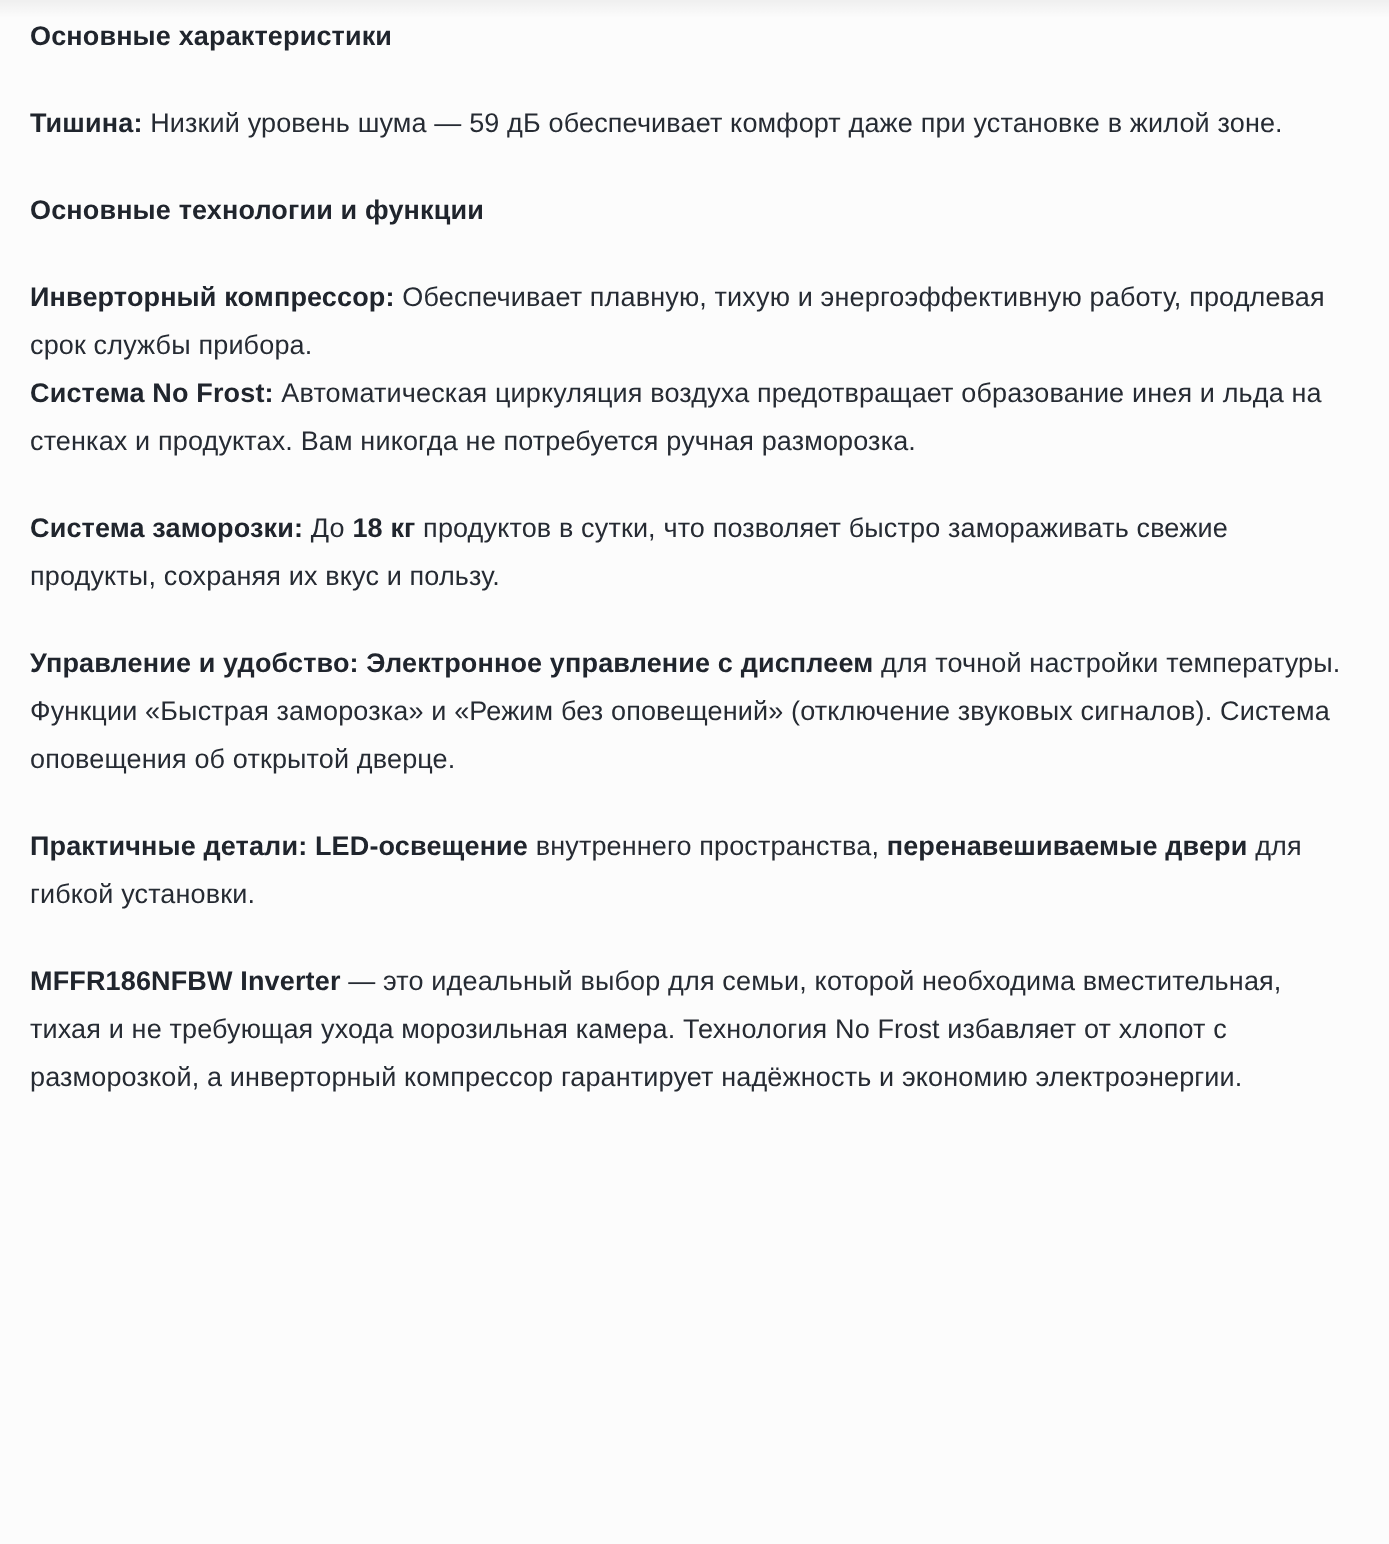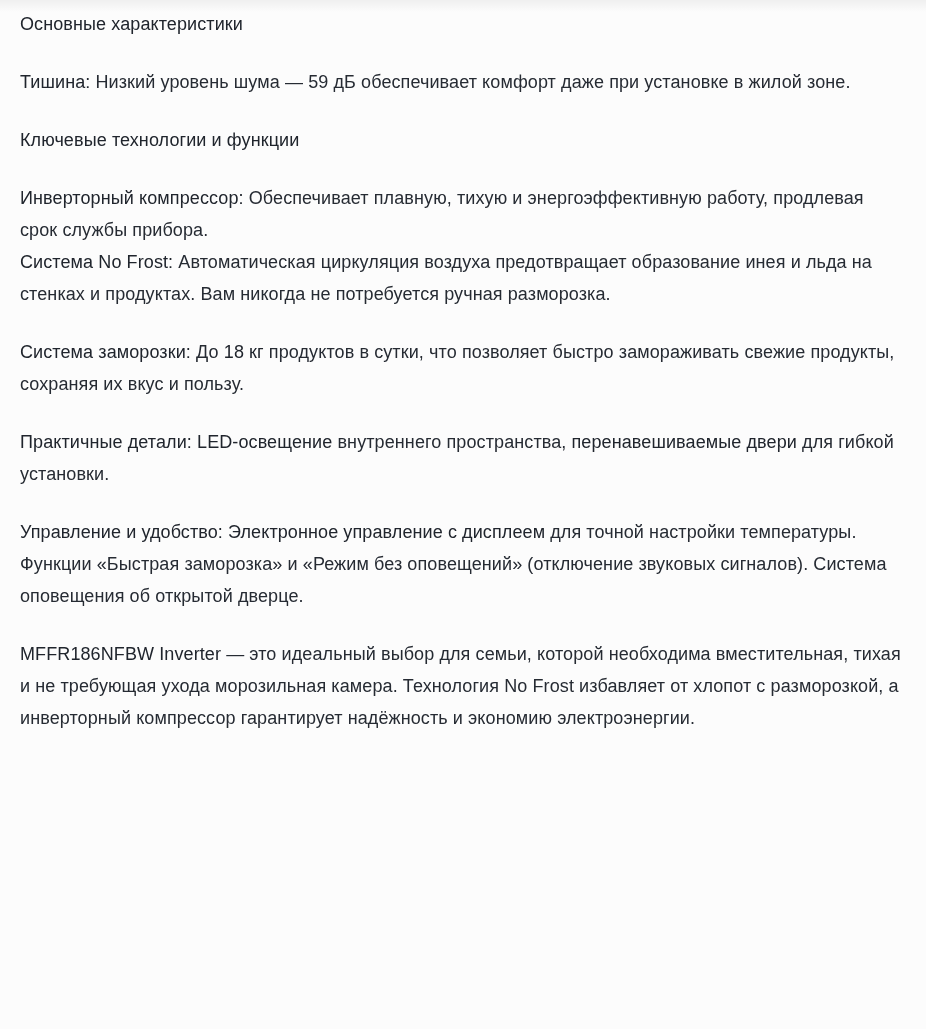--- a/index.html
+++ b/index.html
@@ -31,31 +31,31 @@
     margin: 26px 0 0 0;
     font-size: 18px;
     line-height: 32px;
     letter-spacing: 0.1px;
   }
   .para:first-child,
   .para.tight {
     margin-top: 0;
   }
   .seg.b {
-    font-weight: 400;
+    font-weight: 700;
     color: #20252d;
   }
 </style>
 </head>
 <body style="background: rgb(252, 252, 252); color: rgb(38, 43, 51);">
 
 <div class="top-fade"></div>
 <div class="description">
     <p class="para"><span class="seg b">Основные характеристики</span></p>
     <p class="para"><span class="seg b">Тишина:</span><span class="seg"> Низкий уровень шума — 59 дБ обеспечивает комфорт даже при установке в жилой зоне.</span></p>
-    <p class="para"><span class="seg b">Ключевые технологии и функции</span></p>
+    <p class="para"><span class="seg b">Основные технологии и функции</span></p>
     <p class="para"><span class="seg b">Инверторный компрессор:</span><span class="seg"> Обеспечивает плавную, тихую и энергоэффективную работу, продлевая срок службы прибора.</span></p>
     <p class="para tight"><span class="seg b">Система No Frost:</span><span class="seg"> Автоматическая циркуляция воздуха предотвращает образование инея и льда на стенках и продуктах. Вам никогда не потребуется ручная разморозка.</span></p>
     <p class="para"><span class="seg b">Система заморозки:</span><span class="seg"> До </span><span class="seg b">18 кг</span><span class="seg"> продуктов в сутки, что позволяет быстро замораживать свежие продукты, сохраняя их вкус и пользу.</span></p>
+    <p class="para"><span class="seg b">Управление и удобство: Электронное управление с дисплеем</span><span class="seg"> для точной настройки температуры. Функции «Быстрая заморозка» и «Режим без оповещений» (отключение звуковых сигналов). Система оповещения об открытой дверце.</span></p>
     <p class="para"><span class="seg b">Практичные детали: LED-освещение</span><span class="seg"> внутреннего пространства, </span><span class="seg b">перенавешиваемые двери</span><span class="seg"> для гибкой установки.</span></p>
-    <p class="para"><span class="seg b">Управление и удобство: Электронное управление с дисплеем</span><span class="seg"> для точной настройки температуры. Функции «Быстрая заморозка» и «Режим без оповещений» (отключение звуковых сигналов). Система оповещения об открытой дверце.</span></p>
     <p class="para"><span class="seg b">MFFR186NFBW Inverter</span><span class="seg"> — это идеальный выбор для семьи, которой необходима вместительная, тихая и не требующая ухода морозильная камера. Технология No Frost избавляет от хлопот с разморозкой, а инверторный компрессор гарантирует надёжность и экономию электроэнергии.</span></p>
   </div>
 
 </body></html>

